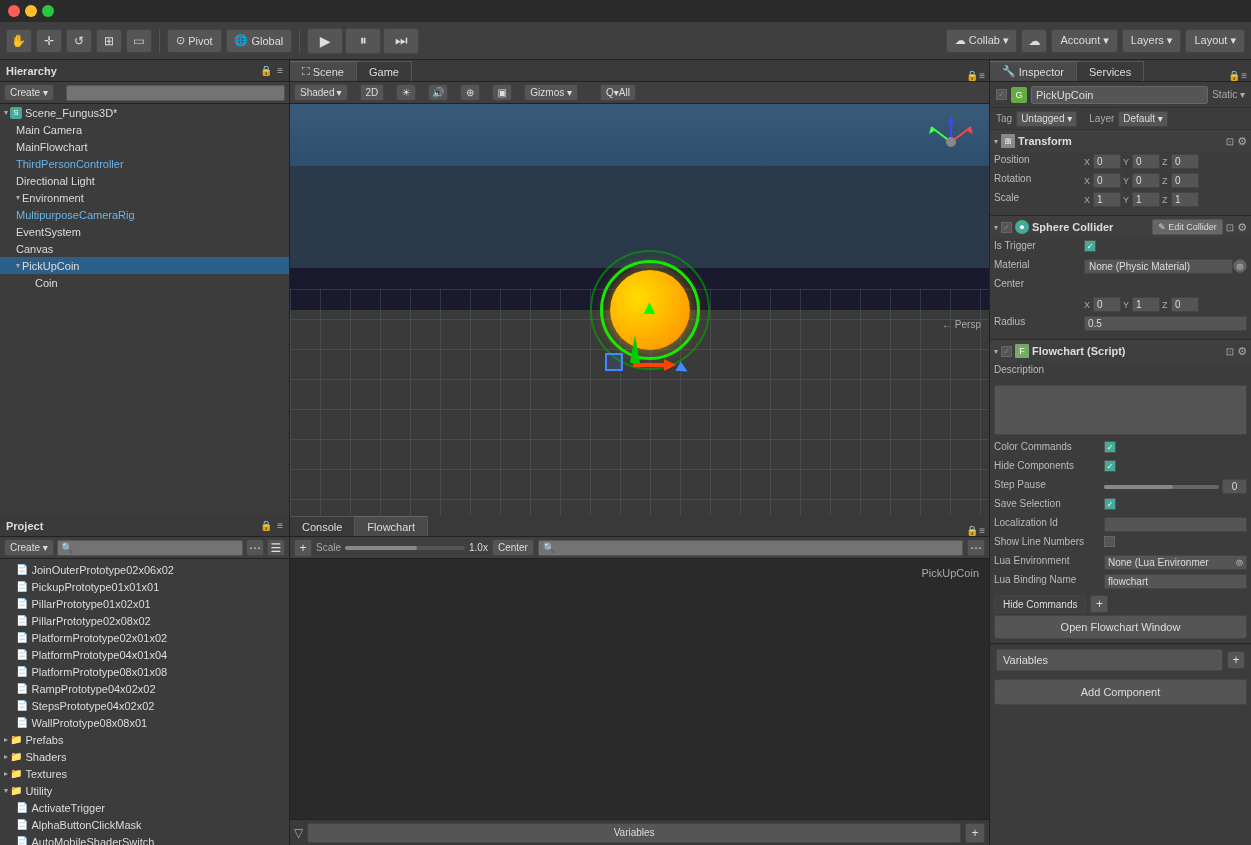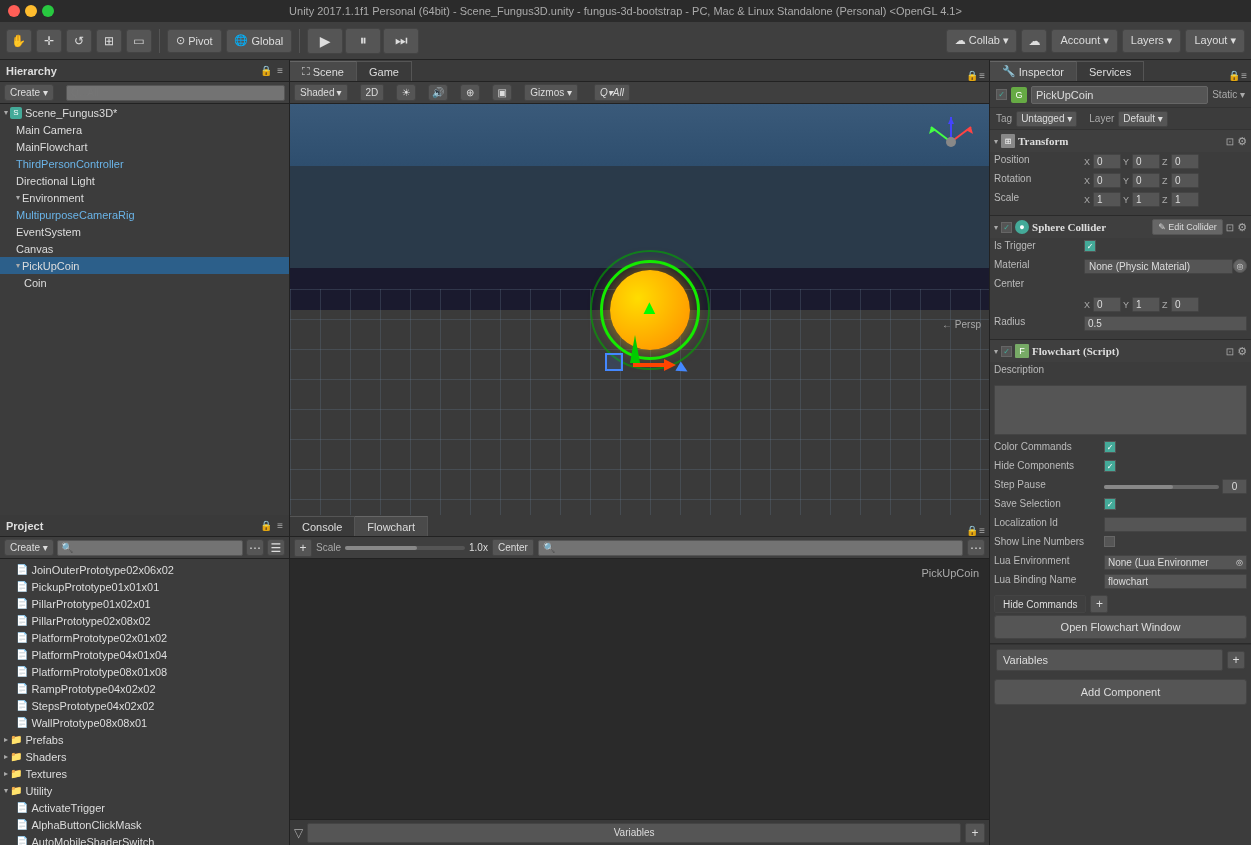--- a/index.html
+++ b/index.html
@@ -175,21 +175,21 @@
     .hierarchy-item {
       padding: 1px 4px;
       cursor: pointer;
       display: flex;
       align-items: center;
       height: 17px;
       font-size: 11px;
     }
     .hierarchy-item.selected { background: #2c5f8a; }
     .h-indent1 { padding-left: 16px; }
-    .h-indent2 { padding-left: 24px; }
+    .h-indent2 { padding-left: 35px; }
     .h-arrow { margin-right: 2px; font-size: 8px; color: #aaa; }
     .h-blue { color: #6ab4e8; }
     .scene-icon { width: 12px; height: 12px; background: #4a9; border-radius: 2px; display: inline-block; margin-right: 3px; font-size: 8px; color: white; text-align: center; line-height: 12px; }
 
     
     .middle-section {
       flex: 1;
       display: flex;
       flex-direction: column;
       overflow: hidden;
@@ -408,21 +408,20 @@
       background: #7a6;
       border-radius: 1px;
       color: white;
       font-size: 8px;
     }
     .component-title {
       font-weight: bold;
       font-size: 11px;
       flex: 1;
       color: #ddd;
-      font-family: Liberation Serif, serif;
     }
     .component-btn {
       background: #666;
       border: 1px solid #555;
       border-radius: 2px;
       color: #ddd;
       padding: 1px 5px;
       font-size: 9px;
       cursor: pointer;
       height: 16px;
@@ -853,21 +852,20 @@
   </style>
 </head>
 <body>
 
 <div class="title-bar">
   <div class="traffic-lights">
     <div class="traffic-light tl-close"></div>
     <div class="traffic-light tl-min"></div>
     <div class="traffic-light tl-max"></div>
   </div>
-  <span>Unity 2017.1.1f1 Personal (64bit) - Scene_Fungus3D.unity - fungus-3d-bootstrap - PC, Mac &amp; Linux Standalone (Personal) &lt;OpenGL 4.1&gt;</span>
 </div>
 
 <div class="toolbar">
   <div class="toolbar-icon-btn">✋</div>
   <div class="toolbar-icon-btn">✛</div>
   <div class="toolbar-icon-btn">↺</div>
   <div class="toolbar-icon-btn">⊞</div>
   <div class="toolbar-icon-btn">▭</div>
   <div class="toolbar-divider"></div>
   <div class="toolbar-btn">
@@ -1079,21 +1077,21 @@
       <div class="vt-dropdown">
         <span>2D</span>
       </div>
       <div class="toolbar-icon-btn" style="width: 20px; height: 17px; font-size: 10px;">☀</div>
       <div class="toolbar-icon-btn" style="width: 20px; height: 17px; font-size: 10px;">🔊</div>
       <div class="toolbar-icon-btn" style="width: 20px; height: 17px; font-size: 10px;">⊕</div>
       <div class="toolbar-icon-btn" style="width: 20px; height: 17px; font-size: 10px;">▣</div>
       <div class="vt-dropdown">
         <span>Gizmos ▾</span>
       </div>
-      <div style="margin-left: 4px; font-style: italic;">
+      <div style="margin-left: 10px;">
         <div class="vt-dropdown">
           <span>Q▾All</span>
         </div>
       </div>
     </div>
 
     <div class="scene-viewport" style="flex: 1; position: relative;">
       <div class="sky-gradient"></div>
       <div class="building-bg"></div>
       <div class="floor"></div>

